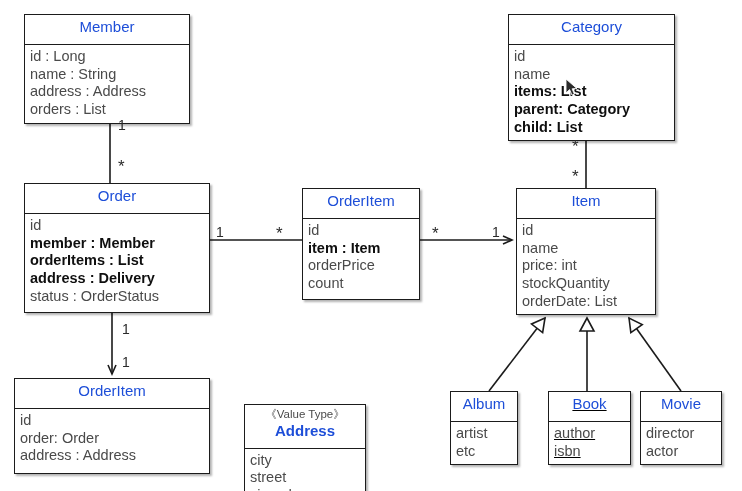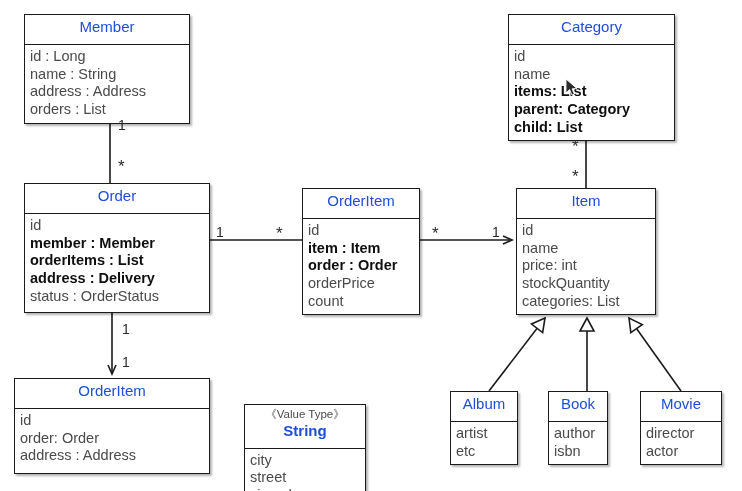--- a/index.html
+++ b/index.html
@@ -138,21 +138,20 @@
           <div class="attr bold">orderItems : List</div>
           <div class="attr bold">address : Delivery</div>
           <div class="attr">status : OrderStatus</div>
         </div>
       </div>
       <div class="uml-class" style="left: 302px; top: 188px; width: 118px; min-height: 112px;">
         <div class="cls-header">OrderItem</div>
         <div class="cls-body">
           <div class="attr">id</div>
           <div class="attr bold">item : Item</div>
-          <div class="attr bold">order : Order</div>
           <div class="attr">orderPrice</div>
           <div class="attr">count</div>
         </div>
       </div>
       <div class="uml-class" style="left: 508px; top: 14px; width: 167px; min-height: 110px;">
         <div class="cls-header">Category</div>
         <div class="cls-body">
           <div class="attr">id</div>
           <div class="attr">name</div>
           <div class="attr bold">items: List</div>
@@ -160,48 +159,48 @@
           <div class="attr bold">child: List</div>
         </div>
       </div>
       <div class="uml-class" style="left: 516px; top: 188px; width: 140px; min-height: 112px;">
         <div class="cls-header">Item</div>
         <div class="cls-body">
           <div class="attr">id</div>
           <div class="attr">name</div>
           <div class="attr">price: int</div>
           <div class="attr">stockQuantity</div>
-          <div class="attr">categories: List</div>
+          <div class="attr">orderDate: List</div>
         </div>
       </div>
       <div class="uml-class" style="left: 14px; top: 378px; width: 196px; min-height: 96px;">
         <div class="cls-header">OrderItem</div>
         <div class="cls-body">
           <div class="attr">id</div>
           <div class="attr">order: Order</div>
           <div class="attr">address : Address</div>
         </div>
       </div>
       <div class="uml-class" style="left: 244px; top: 376px; width: 122px; min-height: 98px; margin-top: 28px;">
         <div class="cls-stereotype">《Value Type》</div>
-        <div class="cls-header with-stereo">String</div>
+        <div class="cls-header with-stereo">Address</div>
         <div class="cls-body">
           <div class="attr">city</div>
           <div class="attr">street</div>
           <div class="attr">zipcode</div>
         </div>
       </div>
       <div class="uml-class" style="left: 450px; top: 391px; width: 68px; min-height: 62px;">
         <div class="cls-header">Album</div>
         <div class="cls-body">
           <div class="attr">artist</div>
           <div class="attr">etc</div>
         </div>
       </div>
-      <div class="uml-class" style="left: 548px; top: 391px; width: 60px; min-height: 62px;">
+      <div class="uml-class" style="left: 548px; top: 391px; width: 83px; min-height: 62px; text-decoration: underline;">
         <div class="cls-header">Book</div>
         <div class="cls-body">
           <div class="attr">author</div>
           <div class="attr">isbn</div>
         </div>
       </div>
       <div class="uml-class" style="left: 640px; top: 391px; width: 82px; min-height: 62px;">
         <div class="cls-header">Movie</div>
         <div class="cls-body">
           <div class="attr">director</div>

